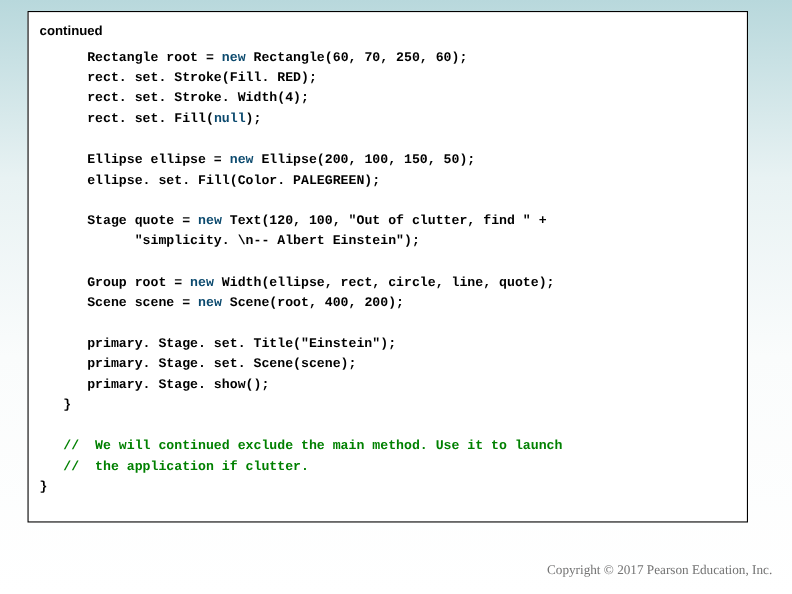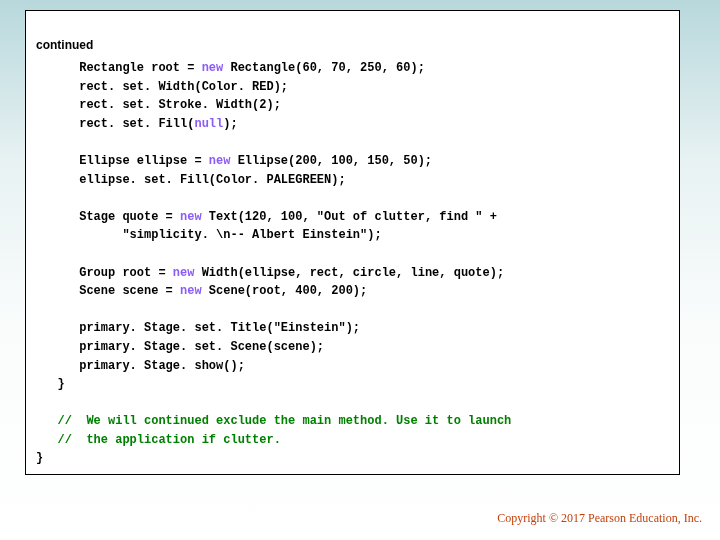--- a/index.html
+++ b/index.html
@@ -16,56 +16,56 @@
   }
   .code-box {
     position: absolute;
     left: 25px;
     top: 10px;
     width: 655px;
     height: 465px;
     background: #ffffff;
     border: 1px solid #000000;
     box-sizing: border-box;
-    padding: 24px 10px 8px 10px;
+    padding: 8px 10px 8px 10px;
   }
   .continued {
     font-family: Arial, sans-serif;
     font-weight: bold;
     font-size: 12px;
     color: #000;
   }
   pre.code {
     margin: 6px 0 0 0;
     font-family: "Courier New", Courier, monospace;
     font-size: 12px;
     font-weight: bold;
     line-height: 1.55;
     color: #000;
     white-space: pre;
   }
-  .kw { color: #8b5cf6; }
+  .kw { color: #0c4a6e; }
   .cm { color: #008000; }
   .copyright {
     position: absolute;
     right: 18px;
     bottom: 14px;
     font-family: "Times New Roman", Times, serif;
     font-size: 12px;
-    color: #c2410c;
+    color: #737373;
   }
 </style>
 </head>
 <body>
 
 <div class="code-box">
   <span class="continued">continued</span>
 <pre class="code"><span>      Rectangle root = </span><span class="kw">new</span><span> Rectangle(60, 70, 250, 60);</span>
-<span>      rect. set. Width(Color. RED);</span>
-<span>      rect. set. Stroke. Width(2);</span>
+<span>      rect. set. Stroke(Fill. RED);</span>
+<span>      rect. set. Stroke. Width(4);</span>
 <span>      rect. set. Fill(</span><span class="kw">null</span><span>);</span>
 
 <span>      Ellipse ellipse = </span><span class="kw">new</span><span> Ellipse(200, 100, 150, 50);</span>
 <span>      ellipse. set. Fill(Color. PALEGREEN);</span>
 
 <span>      Stage quote = </span><span class="kw">new</span><span> Text(120, 100, "Out of clutter, find " +</span>
 <span>            "simplicity. \n-- Albert Einstein");</span>
 
 <span>      Group root = </span><span class="kw">new</span><span> Width(ellipse, rect, circle, line, quote);</span>
 <span>      Scene scene = </span><span class="kw">new</span><span> Scene(root, 400, 200);</span>

